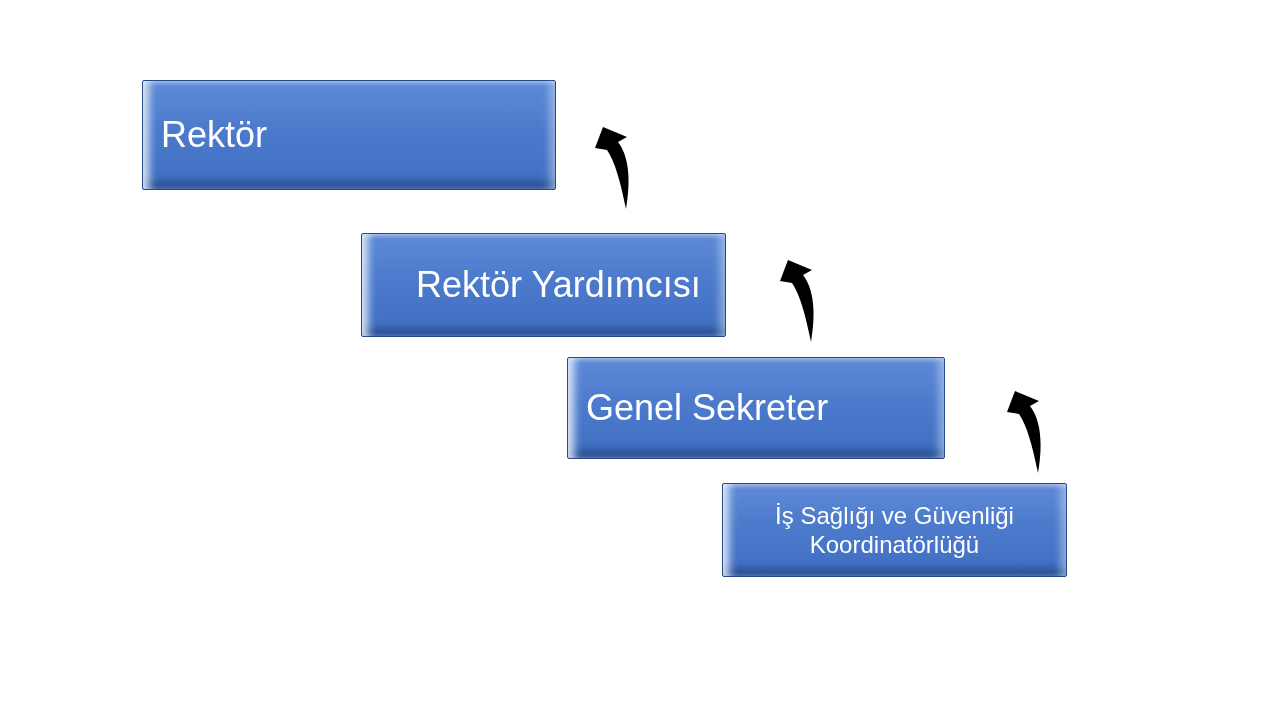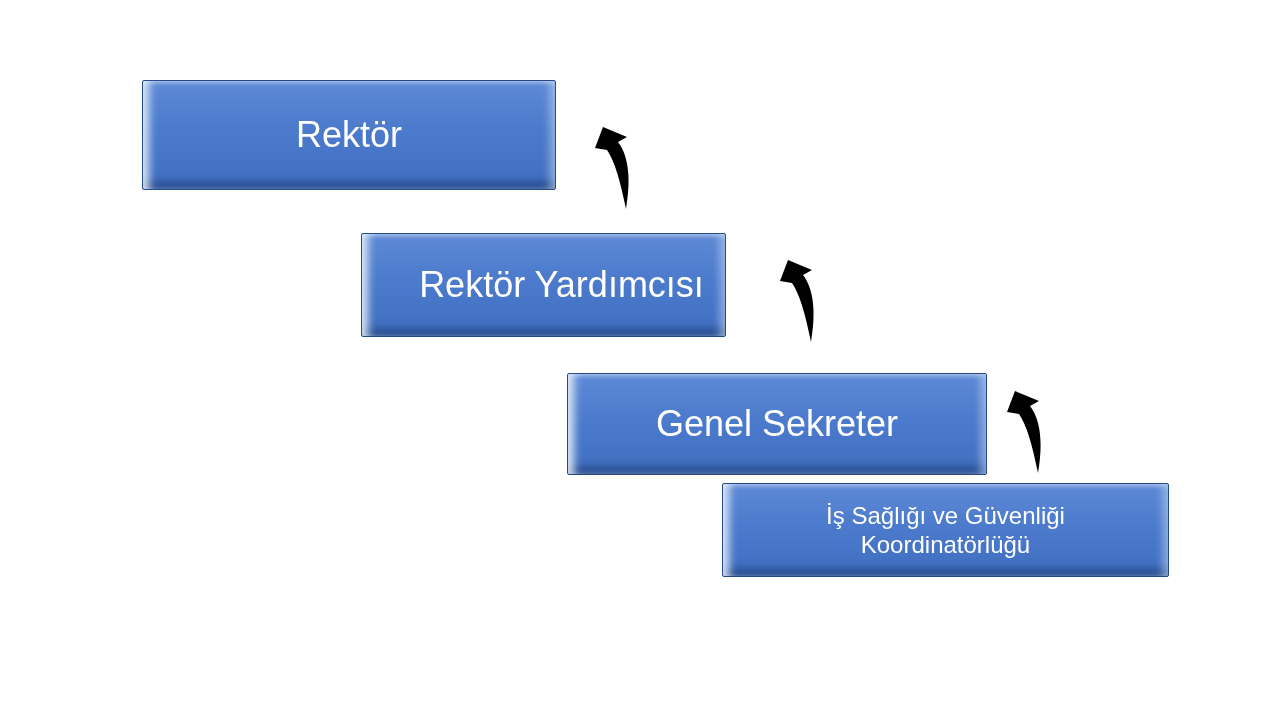--- a/index.html
+++ b/index.html
@@ -16,42 +16,41 @@
   .canvas {
     position: relative;
     width: 1280px;
     height: 720px;
     background: #ffffff;
   }
   .node {
     position: absolute;
     display: flex;
     align-items: center;
-    justify-content: center;
     text-align: center;
     box-sizing: border-box;
     color: #ffffff;
     background: linear-gradient(180deg, #5e8ad6 0%, #4c7acc 45%, #4472c4 80%, #4170c0 100%);
     border: 1px solid #27498a;
     border-radius: 2px;
     box-shadow:
       inset 10px 0 8px -4px rgba(240, 248, 255, 0.85),
       inset -9px 0 8px -4px rgba(205, 225, 250, 0.55),
       inset 0 4px 4px -2px rgba(255, 255, 255, 0.35),
       inset 0 -12px 9px -5px rgba(10, 35, 90, 0.50);
   }
   .node-label {
     display: block;
     padding: 0 18px;
     line-height: 1.22;
   }
   .node-1 { left: 142px; top:  80px; width: 414px; height: 110px; font-size: 36px; }
   .node-2 { left: 361px; top: 233px; width: 365px; height: 104px; font-size: 36px; padding-left: 36px; }
-  .node-3 { left: 567px; top: 357px; width: 420px; height: 102px; font-size: 36px; margin-top: 16px; }
-  .node-4 { left: 722px; top: 483px; width: 447px; height:  94px; font-size: 24px; }
+  .node-3 { left: 567px; top: 357px; width: 378px; height: 102px; font-size: 36px; }
+  .node-4 { left: 722px; top: 483px; width: 345px; height:  94px; font-size: 24px; }
   .node-4 .node-label { padding: 0 30px; }
   .arrow {
     position: absolute;
     display: block;
   }
   .arrow-1 { left: 593px; top: 126px; }
   .arrow-2 { left: 778px; top: 259px; }
   .arrow-3 { left: 1005px; top: 390px; }
 </style>
 </head>

